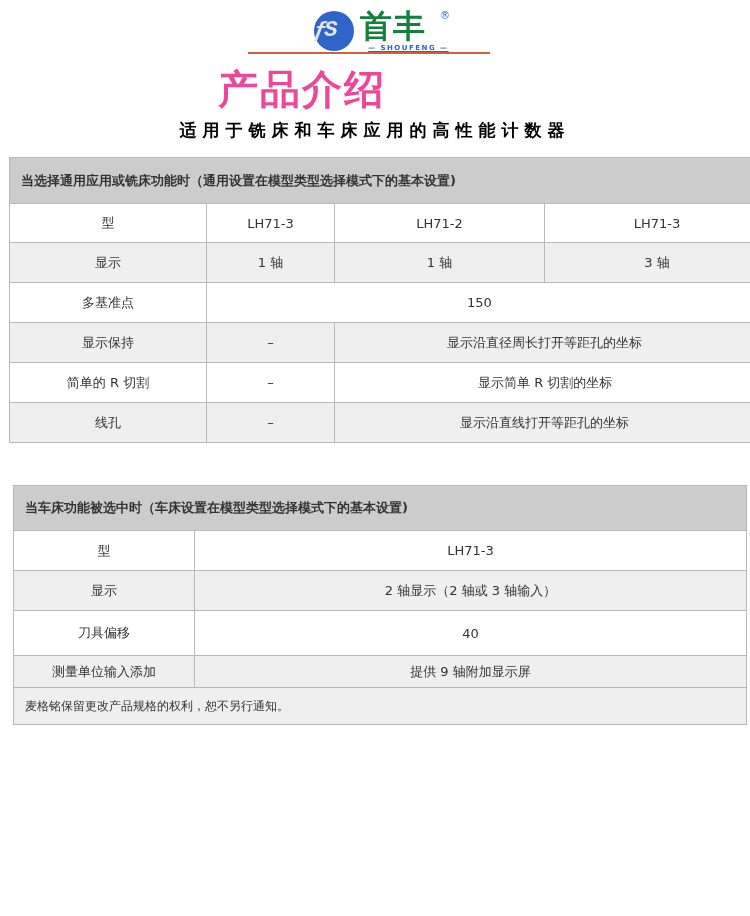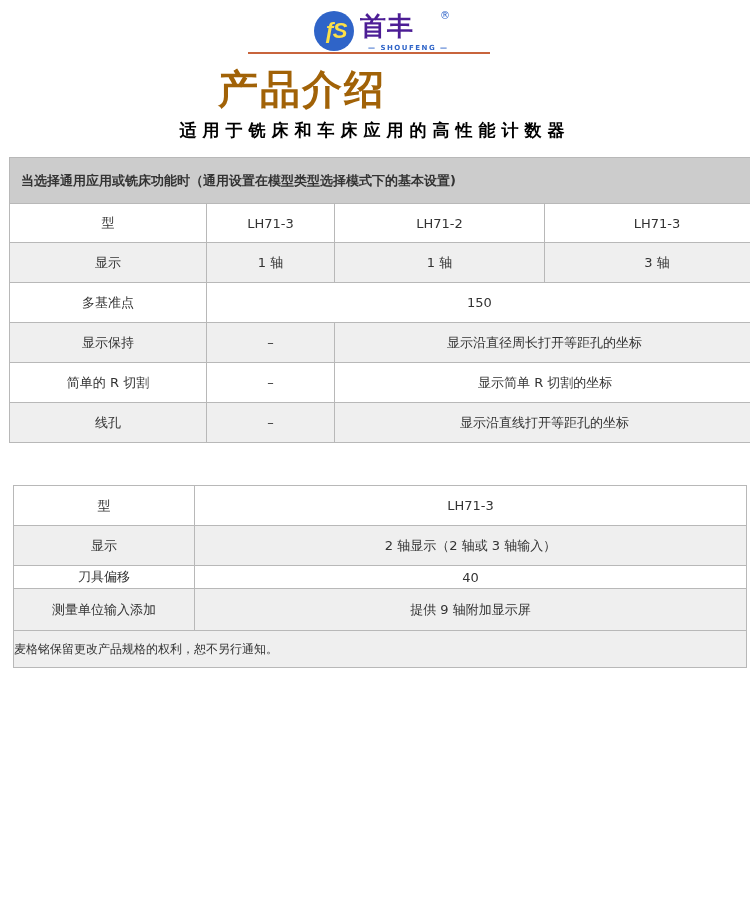--- a/index.html
+++ b/index.html
@@ -1,36 +1,36 @@
 <!DOCTYPE html>
 <html><head>
 <meta charset="utf-8">
 <style>
   html, body { margin:0; padding:0; background:#ffffff; }
   body { width:750px; height:916px; position:relative; overflow:hidden;
          font-family:"DejaVu Sans", "Liberation Sans", sans-serif; color:#333; }
   .logo { position:absolute; left:312px; top:8px; width:150px; height:46px; }
   .logo-circle { position:absolute; left:2px; top:3px; width:40px; height:40px; border-radius:50%; background:#2f64c8; }
-  .logo-circle span { position:absolute; left:0; top:0; width:40px; height:40px; line-height:40px; text-align:center;
-         color:#fde047; font-weight:bold; font-style:italic; font-size:22px; font-family:Liberation Sans, sans-serif; letter-spacing:-3px; }
-  .logo-text { position:absolute; left:48px; top:0px; font-size:26px; font-weight:bold; color:#4c1d95; line-height:36px; letter-spacing:1px; }
+  .logo-circle span { position:absolute; left:0; top:0; width:40px; height:40px; line-height:40px; text-align:left;
+         color:#e5e5e5; font-weight:bold; font-style:italic; font-size:22px; font-family:Liberation Mono, monospace; letter-spacing:-3px; }
+  .logo-text { position:absolute; left:48px; top:0px; font-size:32px; font-weight:bold; color:#15803d; line-height:36px; letter-spacing:1px; }
   .logo-reg { position:absolute; left:128px; top:2px; font-size:10px; color:#2f64c8; }
-  .logo-sub { position:absolute; left:56px; top:36px; font-size:7px; color:#2f64c8; letter-spacing:1.5px; font-weight:bold; }
+  .logo-sub { position:absolute; left:56px; top:36px; font-size:7px; color:#2f64c8; letter-spacing:1.5px; font-weight:bold;text-decoration:underline; }
   .logo-line { position:absolute; left:248px; top:52px; width:242px; height:2px; background:#c8643c; }
-  .page-title { position:absolute; left:0; width:604px; top:62px; text-align:center; font-size:40px; font-weight:bold; color:#a16207; letter-spacing:2px; }
+  .page-title { position:absolute; left:0; width:604px; top:62px; text-align:center; font-size:40px; font-weight:bold; color:#ec4899; letter-spacing:2px; }
   .subtitle { position:absolute; left:0; width:750px; top:119px; text-align:center; font-size:17px; font-weight:bold; color:#000; letter-spacing:6px;font-family:Liberation Serif, serif; }
 
   table { border-collapse:collapse; position:absolute; font-size:13px; color:#333; table-layout:fixed; }
   td { border:1px solid #b8b8b8; text-align:center; vertical-align:middle; padding:0; }
   tr.hdr td { background:#cccccc; text-align:left; padding-left:11px; font-weight:bold; color:#333; font-size:13px; }
   tr.alt td { background:#efefef;margin-left:36px; }
   tr.plain td { background:#ffffff; }
   #t1 { left:9px; top:157px; width:760px; }
   #t2 { left:13px; top:485px; width:733px; }
-  tr.note td { background:#efefef; text-align:left; font-size:12px; }
+  tr.note td { background:#efefef; text-align:left; padding-left:11px; font-size:12px; }
 </style>
 </head>
 <body>
 
 <div class="logo">
   <div class="logo-circle">
       <span>ƒS</span>
     </div>
   <div class="logo-text">首丰</div>
   <div class="logo-reg">®</div>
@@ -85,33 +85,36 @@
   </tr>
 </tbody>
   </table>
 
 <table id="t2">
   <colgroup>
       <col style="width:181px">
       <col style="width:552px">
     </colgroup>
   <tbody>
+      <tr class="hdr" style="height:45px">
+        <td colspan="2">当车床功能被选中时（车床设置在模型类型选择模式下的基本设置)</td>
+      </tr>
   <tr class="plain" style="height:40px">
     <td>型</td>
     <td>LH71-3</td>
   </tr>
   <tr class="alt" style="height:40px">
     <td>显示</td>
     <td>2 轴显示（2 轴或 3 轴输入）</td>
   </tr>
-  <tr class="plain" style="height:23px">
+  <tr class="plain" style="height:45px">
     <td>刀具偏移</td>
     <td>40</td>
   </tr>
-  <tr class="alt" style="height:42px">
+  <tr class="alt" style="height:32px">
     <td>测量单位输入添加</td>
     <td>提供 9 轴附加显示屏</td>
   </tr>
   <tr class="note" style="height:37px">
     <td colspan="2">麦格铭保留更改产品规格的权利，恕不另行通知。</td>
   </tr>
 </tbody>
   </table>
 
 </body></html>

